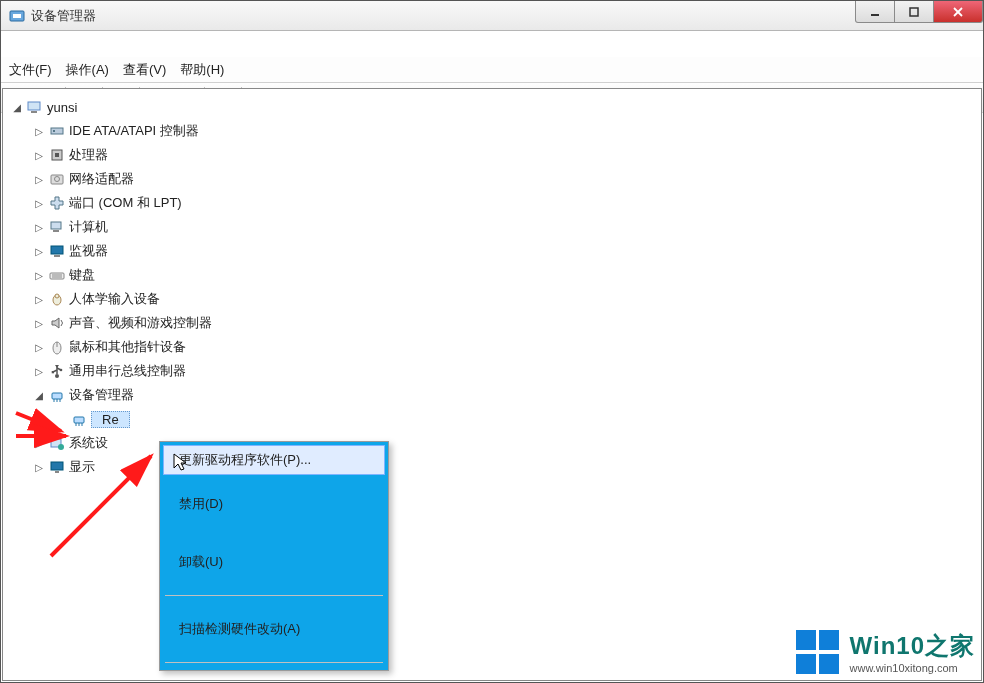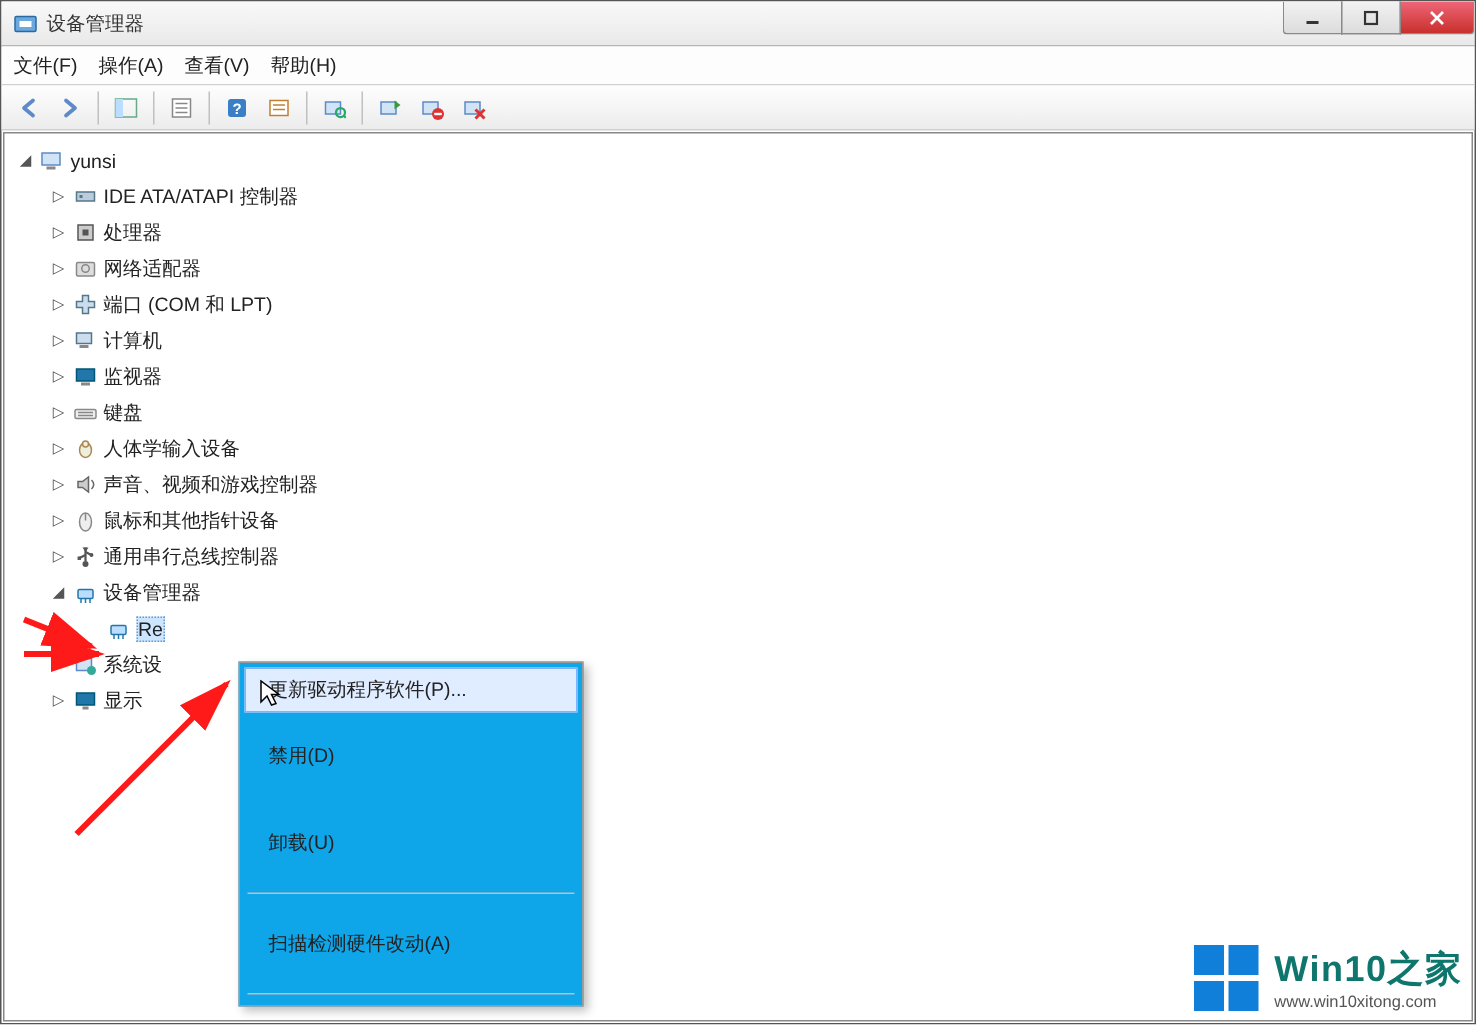--- a/index.html
+++ b/index.html
@@ -5,21 +5,21 @@
     * { box-sizing: border-box; margin: 0; padding: 0; }
     html, body { width: 984px; height: 683px; font-family: "Microsoft YaHei", "Segoe UI", Tahoma, sans-serif; font-size: 13px; background: #fff; overflow: hidden; }
     .window { width: 984px; height: 683px; border: 1px solid #555; background: #fff; position: relative; }
     .titlebar { height: 30px; background: linear-gradient(to bottom, #f9f9f9, #e9e9e9); border-bottom: 1px solid #b5b5b5; display: flex; align-items: center; padding-left: 8px; }
     .titlebar .app-icon { width: 16px; height: 16px; margin-right: 6px; display:inline-block; }
     .titlebar .title { flex: 1; color: #333; }
     .win-btns { display: flex; height: 100%; }
     .win-btn { width: 40px; height: 22px; border: 1px solid #8a8a8a; border-top: none; margin-left: -1px; display:flex; align-items:center; justify-content:center; background: linear-gradient(to bottom,#f2f2f2,#dcdcdc); cursor: default; font-size: 11px; color:#333;}
     .win-btn.min { border-bottom-left-radius:3px; }
     .win-btn.close { width: 50px; background: linear-gradient(to bottom,#e67,#c9302c); color:#fff; border-bottom-right-radius:3px;}
-    .menubar { height: 26px; border-bottom: 1px solid #d0d0d0; display:flex; align-items:center; padding: 0 8px; gap: 14px; color:#222; background:#fdfdfd;}
+    .menubar { height: 26px; border-bottom: 1px solid #d0d0d0; display:flex; align-items:center; padding: 0 8px; gap: 14px; color:#222; background:#fdfdfd;margin-top:26px;}
     .menubar span { cursor: default; }
     .toolbar { height: 30px; border-bottom: 1px solid #d0d0d0; display:flex; align-items:center; padding: 0 6px; gap:4px; background: linear-gradient(to bottom,#fefefe,#ececec);}
     .tb-btn { width: 24px; height: 24px; display:flex; align-items:center; justify-content:center; border:1px solid transparent; border-radius:3px; cursor:default;}
     .tb-sep { width:1px; height:22px; background:#c0c0c0; margin:0 2px;}
     .content { position:absolute; top: 87px; left:1px; right:1px; bottom:1px; border:1px solid #888; background:#fff; overflow:auto; padding: 6px 4px;}
     .tree ul { list-style:none; padding-left: 22px; }
     .tree > ul { padding-left: 4px; }
     .node { display:flex; align-items:center; height:24px; white-space:nowrap; cursor:default; }
     .expander { width:12px; height:12px; margin-right:4px; display:inline-flex; align-items:center; justify-content:center; font-size:10px; color:#555;}
     .node-icon { width:16px; height:16px; margin-right:4px; display:inline-block; }
@@ -28,21 +28,21 @@
     .context-menu .cm-item { padding: 20px 16px; color:#222; cursor:default; }
     .context-menu .cm-item.highlight { background:#e0ecff; border:1px solid #7eb4ff; padding:5px 15px; }
     .context-menu .cm-sep { height:1px; background:#c0c0c0; margin:4px 2px;}
     .cursor-ptr { position:absolute; left:172px; top:452px; z-index:60; pointer-events:none;}
     .arrow-red { position:absolute; z-index:40; pointer-events:none;}
     .watermark { position:absolute; right:8px; bottom:8px; display:flex; align-items:center; gap:10px; z-index:30; }
     .watermark .logo { display:flex; flex-wrap:wrap; width:44px; height:44px; gap:3px;}
     .watermark .logo div { width:20px; height:20px; background:#0f7fd9;}
     .watermark .txt .l1 { font-weight:bold; font-size:24px; color:#0f766e; letter-spacing:1px;}
     .watermark .txt .l2 { font-size:11px; color:#555;}
-    .selected-node { background:#cde6ff; border:1px dotted #6699cc; padding: 0 0; }
+    .selected-node { background:#cde6ff; border:1px dotted #6699cc; padding: 0 10px; }
     svg { display:block; }
   </style>
 </head>
 <body>
 
 <div class="window">
 
   <div class="titlebar">
     <span class="app-icon">
       <svg width="16" height="16">

